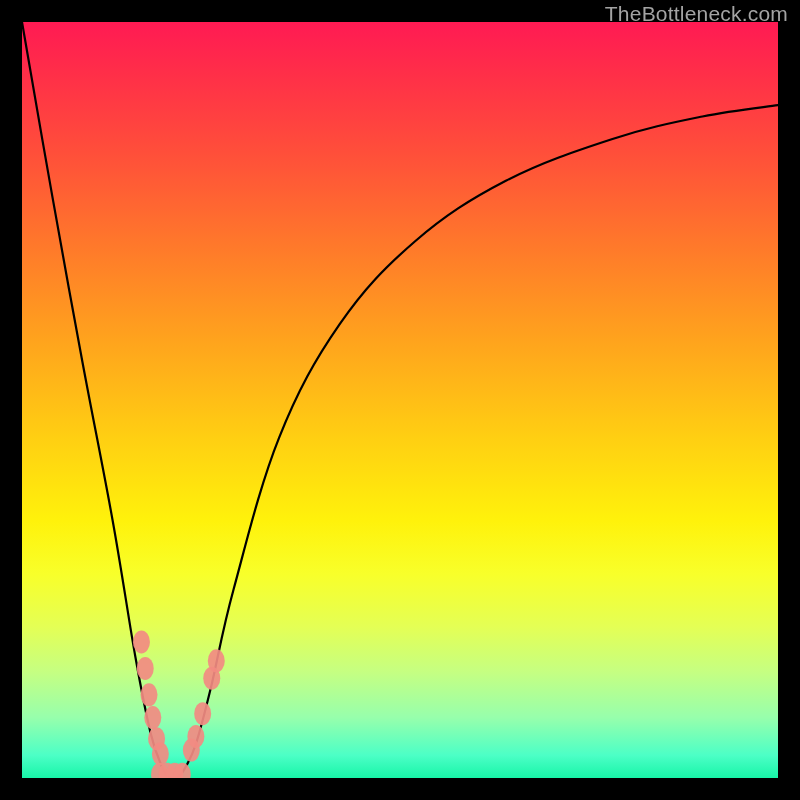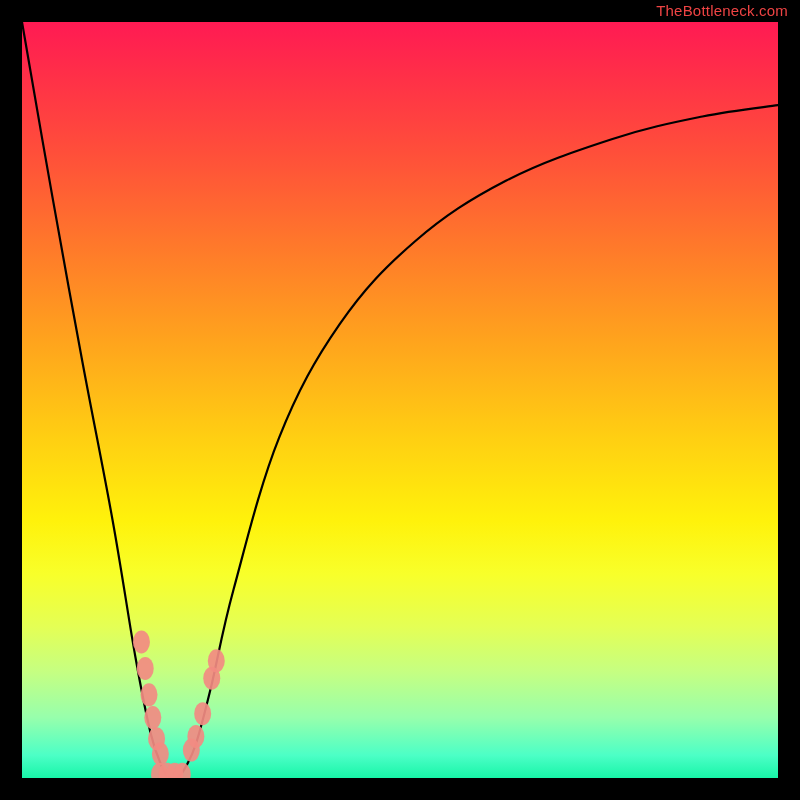--- a/index.html
+++ b/index.html
@@ -47,22 +47,22 @@
     );
   }
   .curve-svg {
     position: absolute;
     inset: 0;
   }
   .watermark {
     position: absolute;
     top: 2px;
     right: 12px;
-    color: #ef4444;
-    font-size: 15px;
+    color: #a3a3a3;
+    font-size: 21px;
     letter-spacing: 0.2px;
     font-weight: 400;
     margin-left: 28px;
   }
 </style>
 </head>
 <body>
 
 <div class="frame">
 

